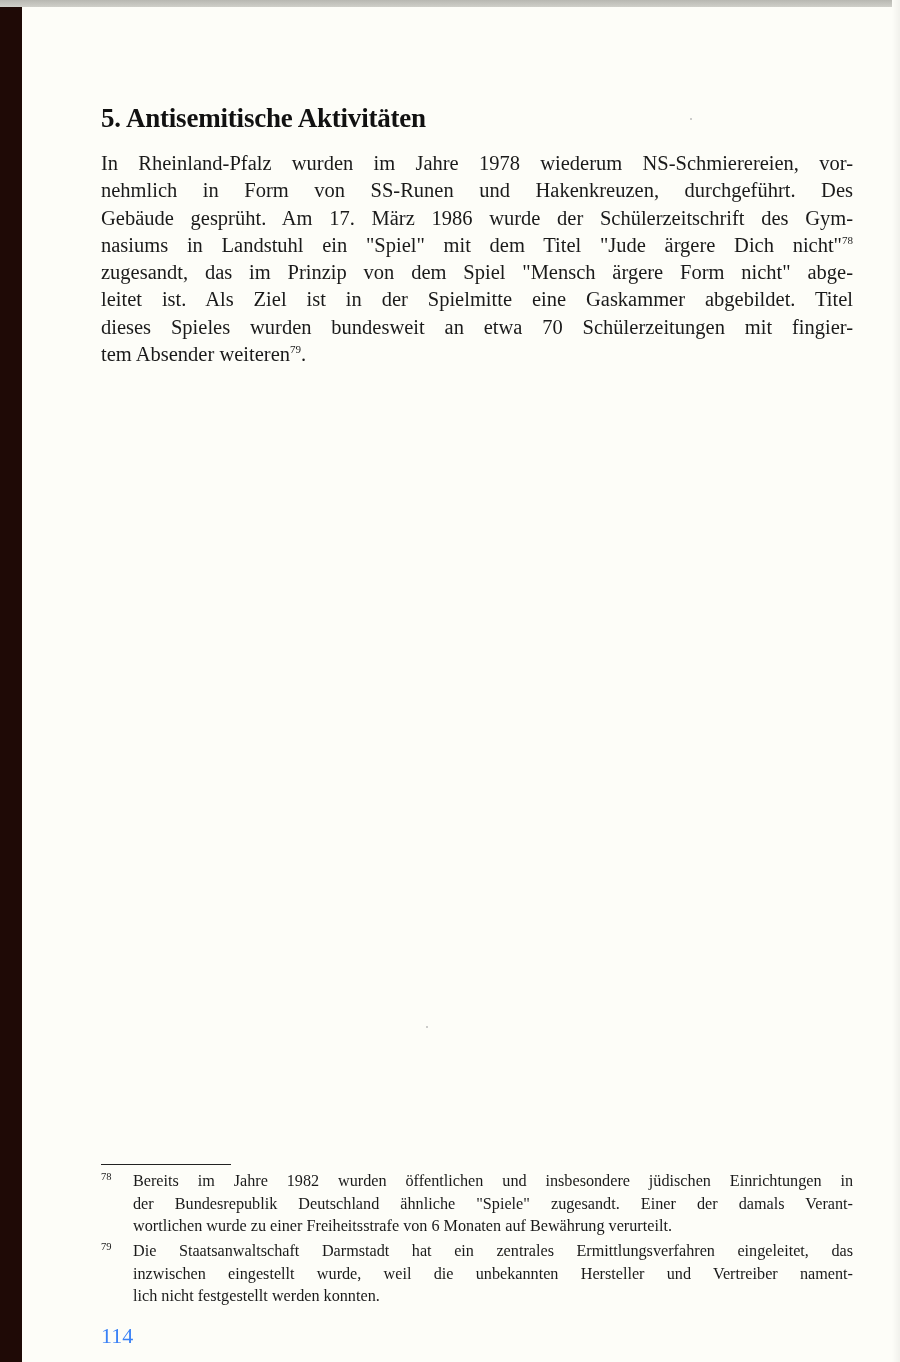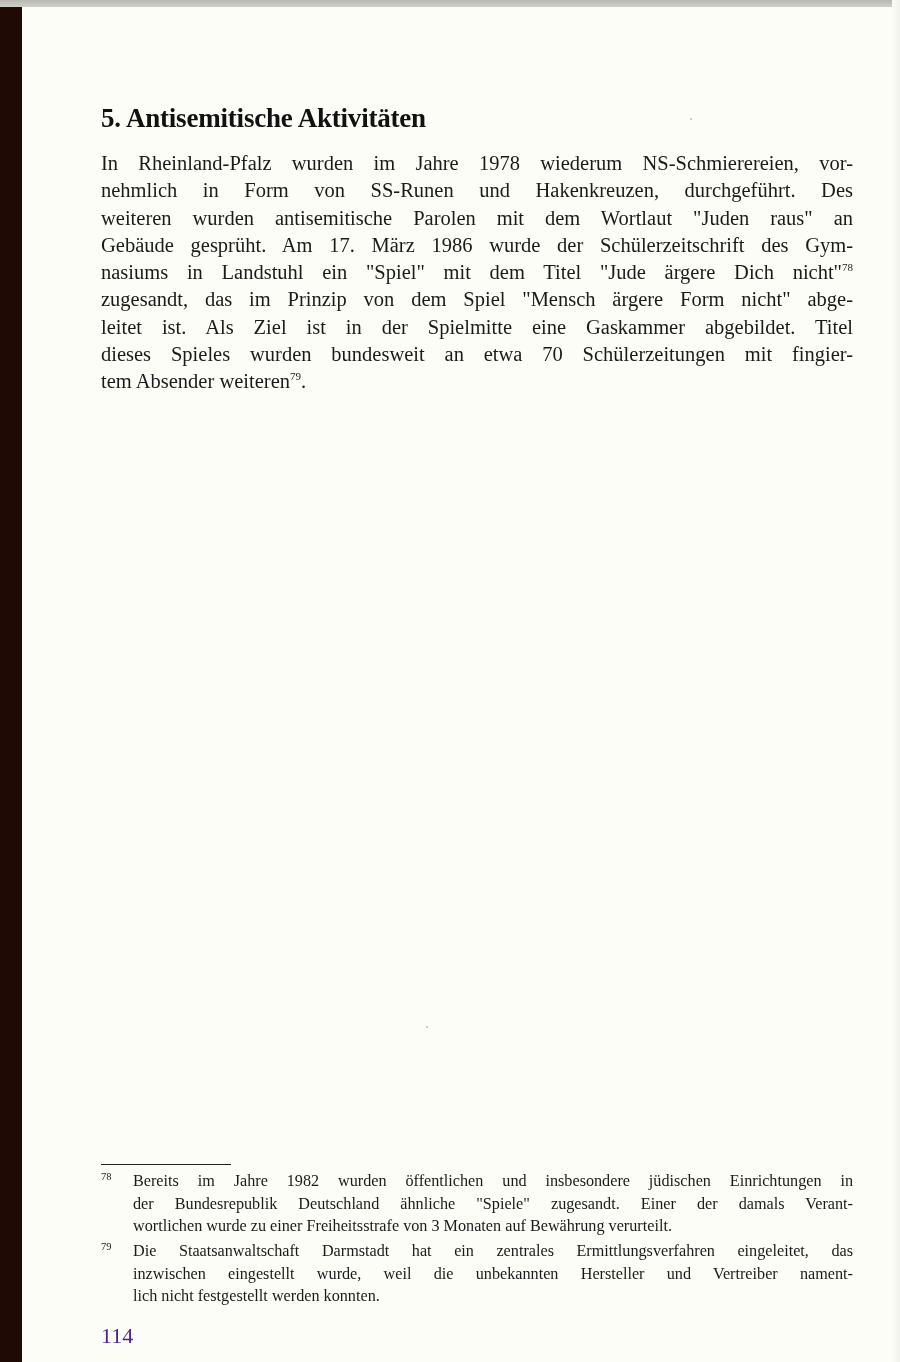--- a/index.html
+++ b/index.html
@@ -43,57 +43,56 @@
     font-size: 16.2px; line-height: 22.5px;
   }
   .fn-78 { top: 1170px; }
   .fn-79 { top: 1240px; }
   .fn-num {
     position: absolute; left: 0; top: 0; font-size: 10.5px; line-height: 14px;
   }
   .fn-text { margin-left: 32px; }
   .page-number {
     position: absolute; top: 1323px; left: 0;
-    font-size: 22px; color: #4c1d95;
+    font-size: 22px; color: #3b82f6;
   }
   .speck { position: absolute; width: 2px; height: 2px; background: #bbb; border-radius: 1px; }
 </style>
 </head>
 <body>
 
 <div class="top-edge"></div>
 <div class="binding"></div>
 <div class="right-edge"></div>
 <div class="speck" style="left:690px;top:118px;"></div>
 <div class="speck" style="left:426px;top:1026px;"></div>
 
 <div class="page">
 
   <h2 class="heading">5. Antisemitische Aktivitäten</h2>
 
   <div class="body-text">
     <span class="line">In Rheinland-Pfalz wurden im Jahre 1978 wiederum NS-Schmierereien, vor-</span>
     <span class="line">nehmlich in Form von SS-Runen und Hakenkreuzen, durchgeführt. Des</span>
-    <span class="line">weiteren wurden antisemitische Parolen mit dem Wortlaut "Juden raus" an</span>
     <span class="line">Gebäude gesprüht. Am 17. März 1986 wurde der Schülerzeitschrift des Gym-</span>
     <span class="line"><span>nasiums in Landstuhl ein "Spiel" mit dem Titel "Jude ärgere Dich nicht"</span><sup>78</sup></span>
     <span class="line">zugesandt, das im Prinzip von dem Spiel "Mensch ärgere Form nicht" abge-</span>
     <span class="line">leitet ist. Als Ziel ist in der Spielmitte eine Gaskammer abgebildet. Titel</span>
     <span class="line">dieses Spieles wurden bundesweit an etwa 70 Schülerzeitungen mit fingier-</span>
     <span class="line last"><span>tem Absender weiteren</span><sup>79</sup><span>.</span></span>
   </div>
 
   <div class="fn-rule"></div>
 
   <div class="footnote fn-78">
     <span class="fn-num">78</span>
     <div class="fn-text">
       <span class="line">Bereits im Jahre 1982 wurden öffentlichen und insbesondere jüdischen Einrichtungen in</span>
       <span class="line">der Bundesrepublik Deutschland ähnliche "Spiele" zugesandt. Einer der damals Verant-</span>
-      <span class="line last">wortlichen wurde zu einer Freiheitsstrafe von 3 Monaten auf Bewährung verurteilt.</span>
+      <span class="line last">wortlichen wurde zu einer Freiheitsstrafe von 6 Monaten auf Bewährung verurteilt.</span>
     </div>
   </div>
 
   <div class="footnote fn-79">
     <span class="fn-num">79</span>
     <div class="fn-text">
       <span class="line">Die Staatsanwaltschaft Darmstadt hat ein zentrales Ermittlungsverfahren eingeleitet, das</span>
       <span class="line">inzwischen eingestellt wurde, weil die unbekannten Hersteller und Vertreiber nament-</span>
       <span class="line last">lich nicht festgestellt werden konnten.</span>
     </div>

